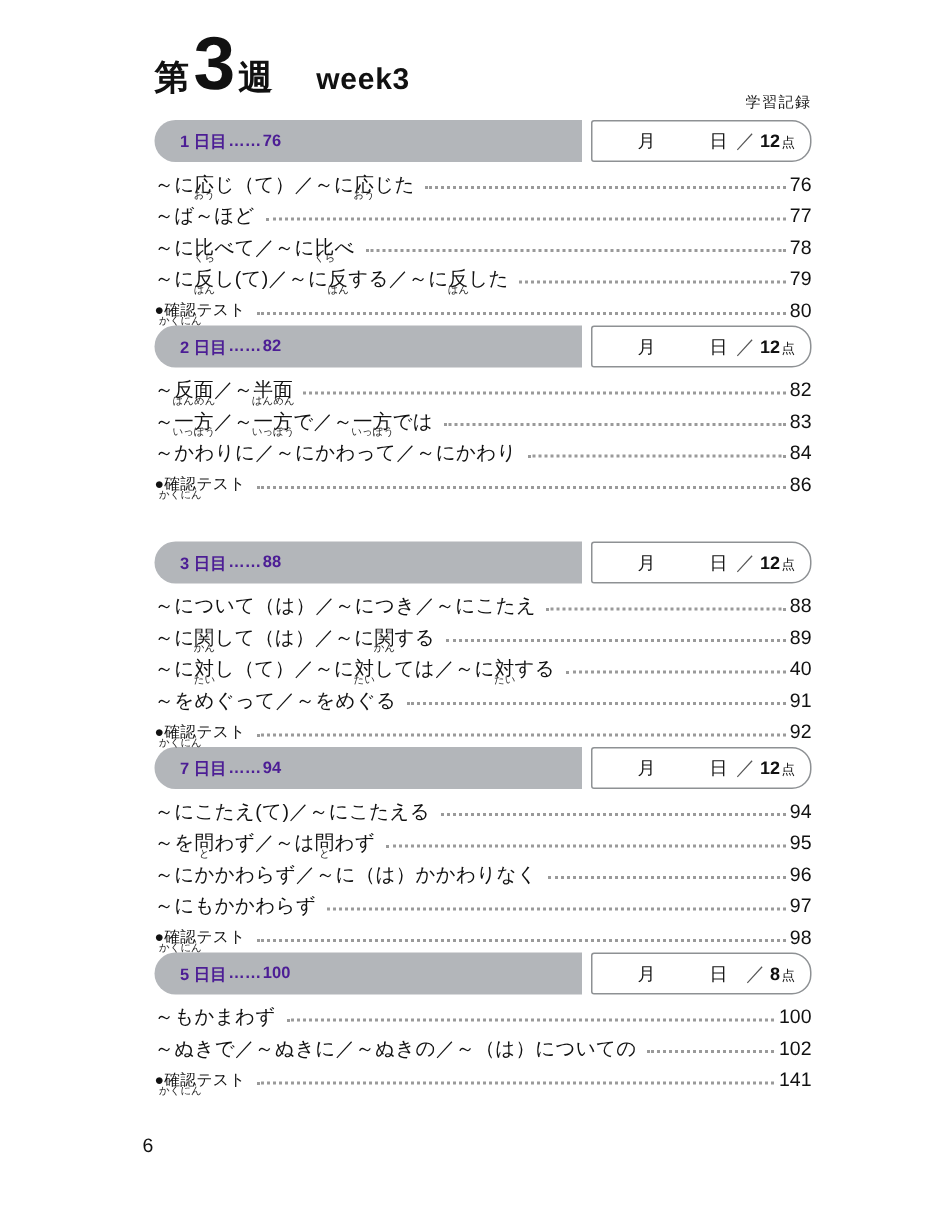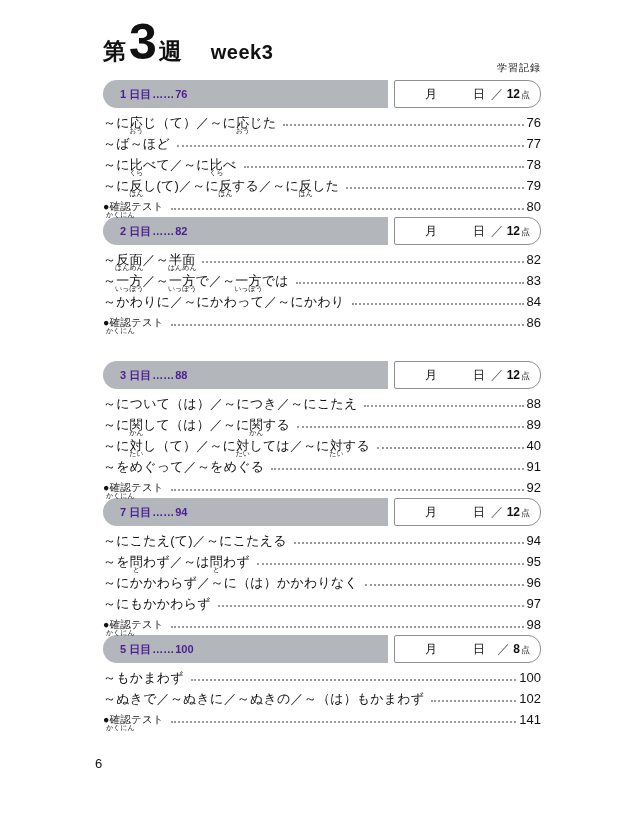--- a/index.html
+++ b/index.html
@@ -262,21 +262,21 @@
             </span>
           </div>
         </div>
         <div class="rows">
           <div class="row">
             <span class="rtext">～もかまわず</span>
             <span class="leader"></span>
             <span class="rpage">100</span>
           </div>
           <div class="row">
-            <span class="rtext">～ぬきで／～ぬきに／～ぬきの／～（は）もかまわず</span>
+            <span class="rtext">～ぬきで／～ぬきに／～ぬきの／～（は）についての</span>
             <span class="leader"></span>
             <span class="rpage">102</span>
           </div>
           <div class="row test">
             <span class="rtext">●<span class="rchar">確認<span class="furi">かくにん</span></span>テスト</span>
             <span class="leader"></span>
             <span class="rpage">141</span>
           </div>
         </div>
       </section>

